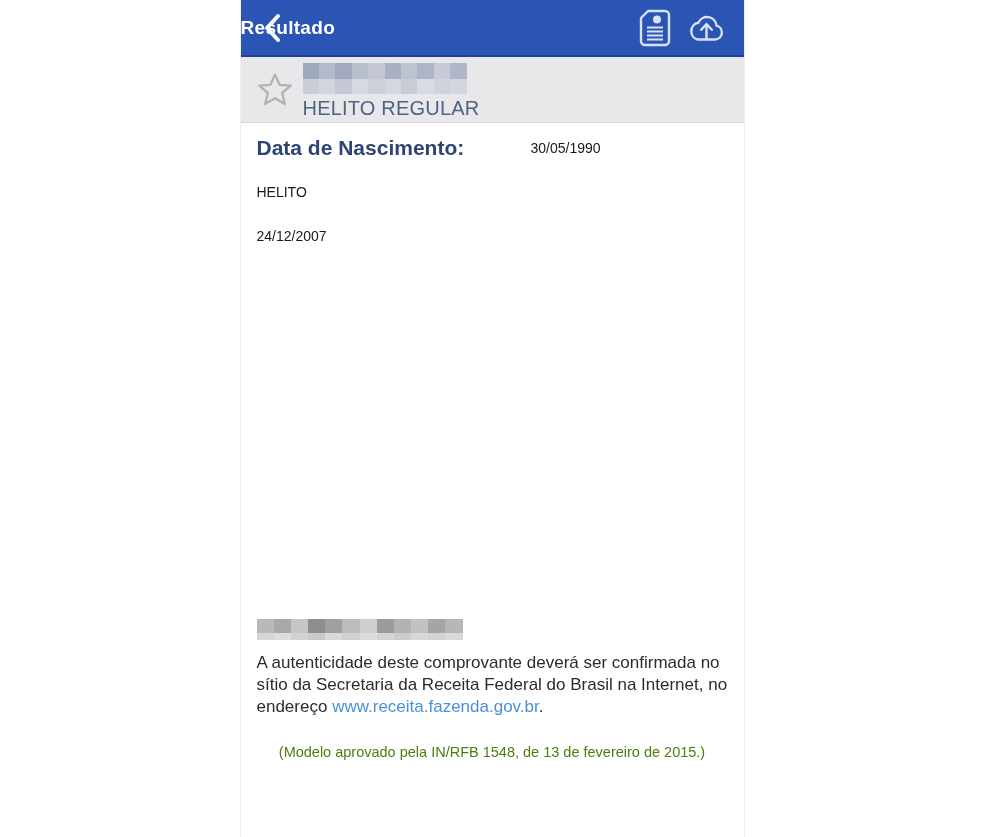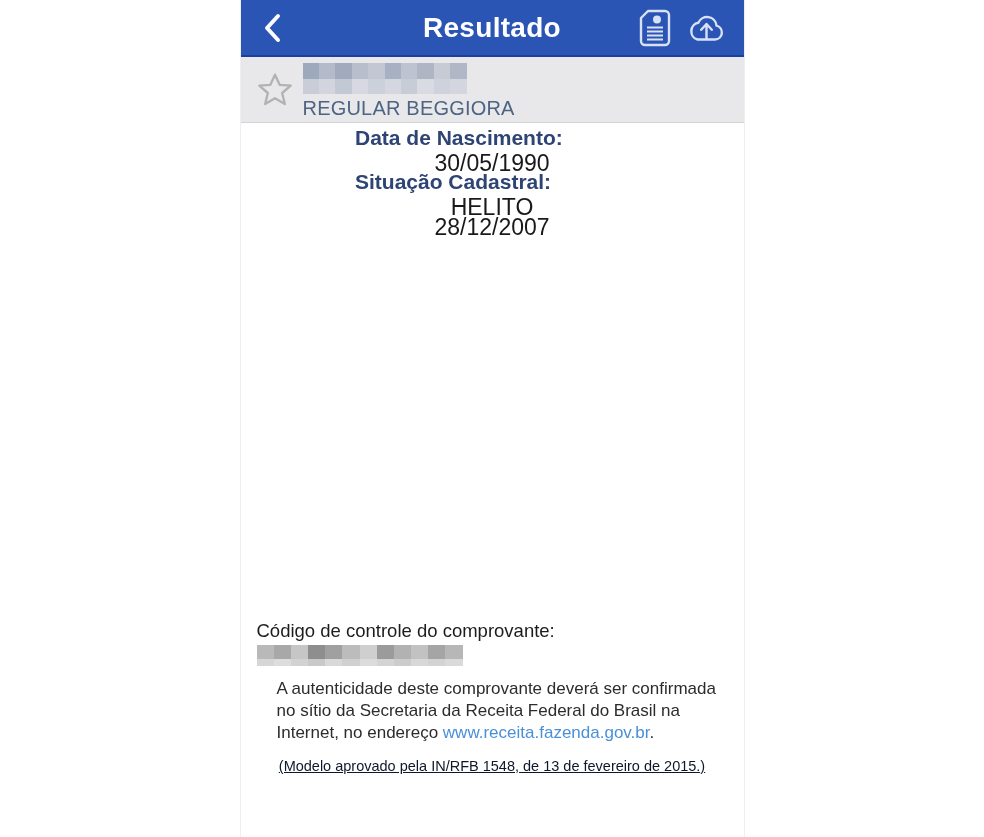--- a/index.html
+++ b/index.html
@@ -25,22 +25,22 @@
     border-bottom: 2px solid #1c3f9d;
     position: relative;
     display: flex; align-items: center;
   }
   .back-button {
     position: absolute; left: 10px; top: 0; bottom: 0;
     width: 44px; display: flex; align-items: center; justify-content: center;
     cursor: pointer; background: none; border: none;
   }
   .navbar-title {
-    width: 100%; text-align: center;
-    color: #ffffff; font-size: 28px; font-weight: 700;
+    width: 100%; 
+    color: #ffffff; font-size: 19px; font-weight: 700;
     letter-spacing: 0.3px;
   }
   .navbar-actions {
     position: absolute; right: 18px; top: 0; bottom: 0;
     display: flex; align-items: center; gap: 14px;
   }
   .nav-icon-btn {
     background: none; border: none; cursor: pointer;
     display: flex; align-items: center; justify-content: center;
     padding: 0;
@@ -72,47 +72,46 @@
   .mosaic { display: flex; flex-direction: column; overflow: hidden; }
   .mosaic-row { display: flex; flex: 1; }
   .mosaic-tile { flex: 1; }
   .cpf-mosaic { width: 164px; height: 31px; }
   .code-mosaic { width: 206px; height: 21px; margin-top: 2px; }
   .code-mosaic .mosaic-row:first-child { flex: 2; }
   .code-mosaic .mosaic-row:last-child { flex: 1; }
 
   
   .main { flex: 1; padding: 3px 16px 0 16px; }
-  .field-row { height: 44px; display: flex; align-items: center; flex-direction: column; }
+  .field-row { height: 44px; display: flex; align-items: center; }
   .field-label {
     width: 274px; flex: none;
     font-size: 21px; font-weight: 700; color: #2e4474;
   }
-  .field-value { font-size: 23px; font-weight: 400; color: #19191b; }
+  .field-value { font-size: 14px; font-weight: 400; color: #19191b; }
 
   
   .bottom-section { margin-top: 361px; }
   .control-label {
     font-size: 18.5px; line-height: 24px; color: #1c1c1e;
   }
   .notice {
     margin-top: 12px;
     font-size: 17px; line-height: 22px;
     font-weight: 500; color: #2c2c2e;
     max-width: 472px;
-    margin-left: 20px;
   }
   .notice a {
     color: #4a90d9; text-decoration: none; font-weight: 500;
     cursor: pointer;
   }
   .model-footnote {
-    margin-top: 14px;
+    margin-top: 26px;
     text-align: center;
-    font-size: 14.5px; font-weight: 500; color: #0f172a; text-decoration: underline;
+    font-size: 14.5px; font-weight: 500; color: #4d7c0f;
   }
 
   svg { display: block; }
 </style>
 </head>
 <body>
 
 <div class="phone-column">
 
   <div class="navbar">
@@ -173,40 +172,38 @@
             <div class="mosaic-tile" style="background: rgb(195, 201, 212);"></div>
             <div class="mosaic-tile" style="background: rgb(214, 217, 225);"></div>
             <div class="mosaic-tile" style="background: rgb(203, 208, 218);"></div>
             <div class="mosaic-tile" style="background: rgb(212, 215, 223);"></div>
             <div class="mosaic-tile" style="background: rgb(199, 204, 215);"></div>
             <div class="mosaic-tile" style="background: rgb(216, 219, 226);"></div>
             <div class="mosaic-tile" style="background: rgb(206, 210, 220);"></div>
             <div class="mosaic-tile" style="background: rgb(211, 214, 222);"></div>
           </div>
         </div>
-      <div class="person-name">REGULAR BEGGIORA</div>
+      <div class="person-name">HELITO REGULAR</div>
     </div>
   </div>
 
   <div class="main">
 
     <div class="field-row">
       <div class="field-label">Data de Nascimento:</div>
       <div class="field-value">30/05/1990</div>
     </div>
     <div class="field-row">
-      <div class="field-label">Situação Cadastral:</div>
       <div class="field-value">HELITO</div>
     </div>
     <div class="field-row">
-      <div class="field-value">28/12/2007</div>
+      <div class="field-value">24/12/2007</div>
     </div>
 
     <div class="bottom-section">
-      <div class="control-label">Código de controle do comprovante:</div>
       <div class="mosaic code-mosaic">
           <div class="mosaic-row">
             <div class="mosaic-tile" style="background: rgb(185, 185, 185);"></div>
             <div class="mosaic-tile" style="background: rgb(168, 168, 168);"></div>
             <div class="mosaic-tile" style="background: rgb(198, 198, 198);"></div>
             <div class="mosaic-tile" style="background: rgb(142, 142, 142);"></div>
             <div class="mosaic-tile" style="background: rgb(160, 160, 160);"></div>
             <div class="mosaic-tile" style="background: rgb(188, 188, 188);"></div>
             <div class="mosaic-tile" style="background: rgb(207, 207, 207);"></div>
             <div class="mosaic-tile" style="background: rgb(155, 155, 155);"></div>

